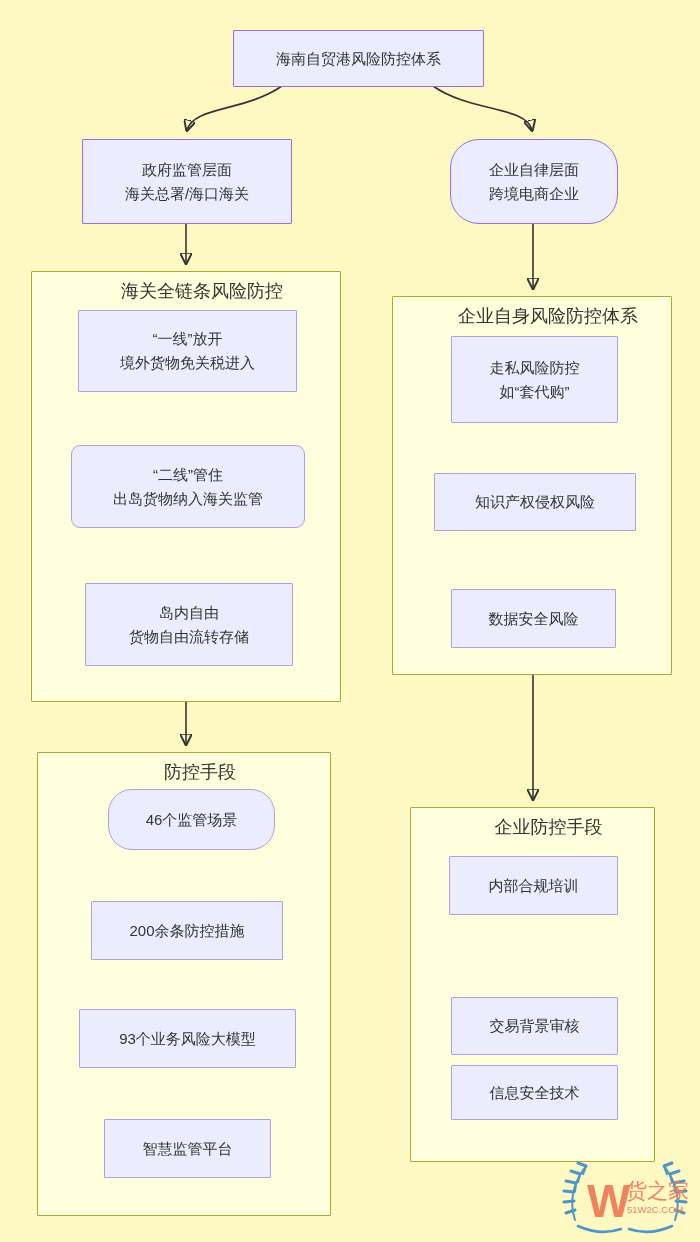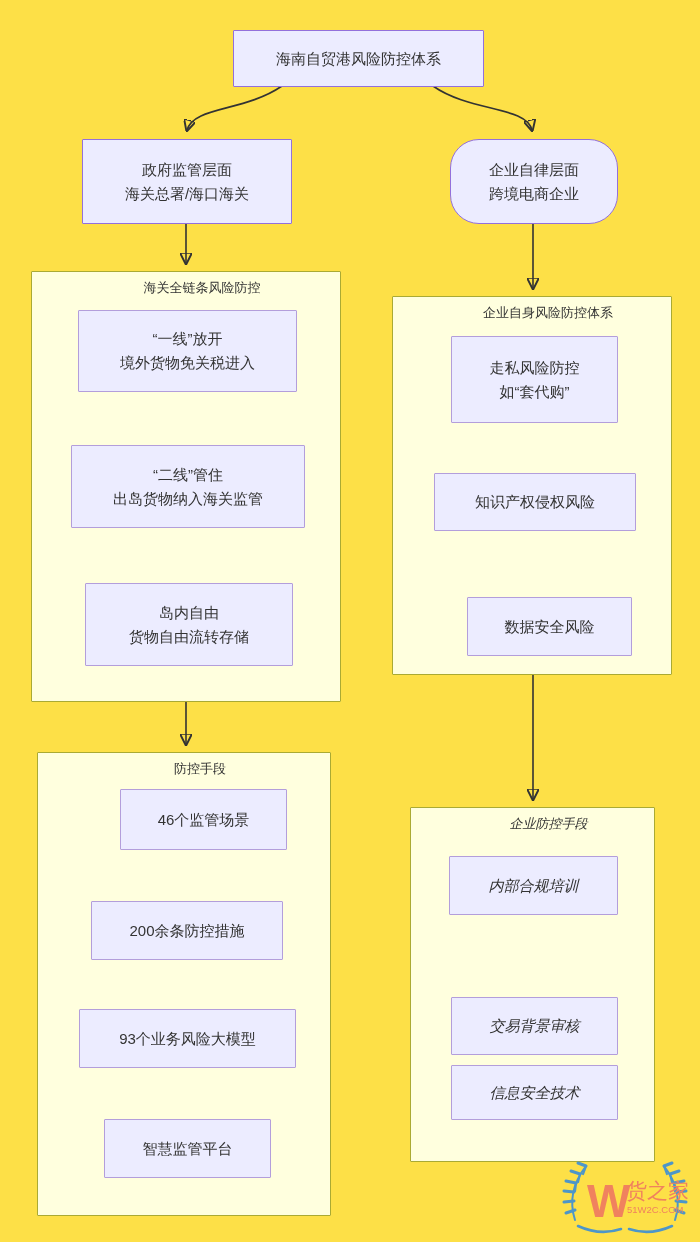--- a/index.html
+++ b/index.html
@@ -1,28 +1,28 @@
 <!DOCTYPE html>
 <html><head>
 <meta charset="utf-8">
 <style>
   html,body{margin:0;padding:0;background:#ffffff;}
   .canvas{
-    position:relative;width:700px;height:1242px;background:#fde047;
+    position:relative;width:700px;height:1242px;background:#fef9c3;
     font-family:"Liberation Sans","DejaVu Sans",sans-serif;color:#333333;
     overflow:hidden;
   }
   .edges{position:absolute;left:0;top:0;width:700px;height:1242px;pointer-events:none;}
   .edges path{stroke:#333333;stroke-width:1.6;fill:none;}
   .cluster{
     position:absolute;background:#FFFFDE;border:1px solid #AAAA33;border-radius:1px;
   }
   .cluster-title{
     position:absolute;top:7px;left:0;right:0;text-align:center;
-    font-size:13px;color:#333333;margin-left:32px;
+    font-size:18px;color:#333333;margin-left:32px;
   }
   .node{
     position:absolute;background:#ECECFF;border:1.3px solid #9370DB;border-radius:1px;
     display:flex;flex-direction:column;justify-content:center;align-items:center;
     font-size:15px;line-height:24px;text-align:center;color:#333333;
   }
   .node.inner{border:1.3px solid #b39edb;}
   .logo{position:absolute;left:550px;top:1160px;width:150px;height:80px;}
   .logo text{font-family:"Liberation Sans","DejaVu Sans",sans-serif;}
 </style>
@@ -57,61 +57,61 @@
     <span>企业自律层面</span>
     <span>跨境电商企业</span>
   </div>
 
   <div class="cluster" style="left:31px;top:271px;width:308px;height:429px;">
     <div class="cluster-title">海关全链条风险防控</div>
     <div class="node inner" style="left:46px;top:38px;width:217px;height:80px;">
       <span>“一线”放开</span>
       <span>境外货物免关税进入</span>
     </div>
-    <div class="node inner" style="left:39px;top:173px;width:232px;height:81px;">
+    <div class="node inner" style="left:39px;top:173px;width:232px;height:81px;border-radius:9px;">
       <span>“二线”管住</span>
       <span>出岛货物纳入海关监管</span>
     </div>
     <div class="node inner" style="left:53px;top:311px;width:206px;height:81px;">
       <span>岛内自由</span>
       <span>货物自由流转存储</span>
     </div>
   </div>
 
   <div class="cluster" style="left:392px;top:296px;width:278px;height:377px;">
     <div class="cluster-title">企业自身风险防控体系</div>
     <div class="node inner" style="left:58px;top:39px;width:165px;height:85px;">
       <span>走私风险防控</span>
       <span>如“套代购”</span>
     </div>
     <div class="node inner" style="left:41px;top:176px;width:200px;height:56px;">
       <span>知识产权侵权风险</span>
     </div>
-    <div class="node inner" style="left:58px;top:300px;width:163px;height:57px;margin-left:16px;">
+    <div class="node inner" style="left:58px;top:292px;width:163px;height:57px;">
       <span>数据安全风险</span>
     </div>
   </div>
 
   <div class="cluster" style="left:37px;top:752px;width:292px;height:462px;">
     <div class="cluster-title">防控手段</div>
-    <div class="node inner" style="left:82px;top:36px;width:165px;height:59px;">
+    <div class="node inner" style="left:70px;top:36px;width:165px;height:59px;border-radius:24px;">
       <span>46个监管场景</span>
     </div>
     <div class="node inner" style="left:53px;top:148px;width:190px;height:57px;align-items:center;">
       <span>200余条防控措施</span>
     </div>
     <div class="node inner" style="left:41px;top:256px;width:215px;height:57px;">
       <span>93个业务风险大模型</span>
     </div>
     <div class="node inner" style="left:66px;top:366px;width:165px;height:57px;">
       <span>智慧监管平台</span>
     </div>
   </div>
 
-  <div class="cluster" style="left:410px;top:807px;width:243px;height:353px;font-style:italic;">
+  <div class="cluster" style="left:410px;top:807px;width:243px;height:353px;">
     <div class="cluster-title">企业防控手段</div>
     <div class="node inner" style="left:38px;top:48px;width:167px;height:57px;">
       <span>内部合规培训</span>
     </div>
     <div class="node inner" style="left:40px;top:147px;width:165px;height:56px;margin-top:42px;">
       <span>交易背景审核</span>
     </div>
     <div class="node inner" style="left:40px;top:257px;width:165px;height:53px;">
       <span>信息安全技术</span>
     </div>

